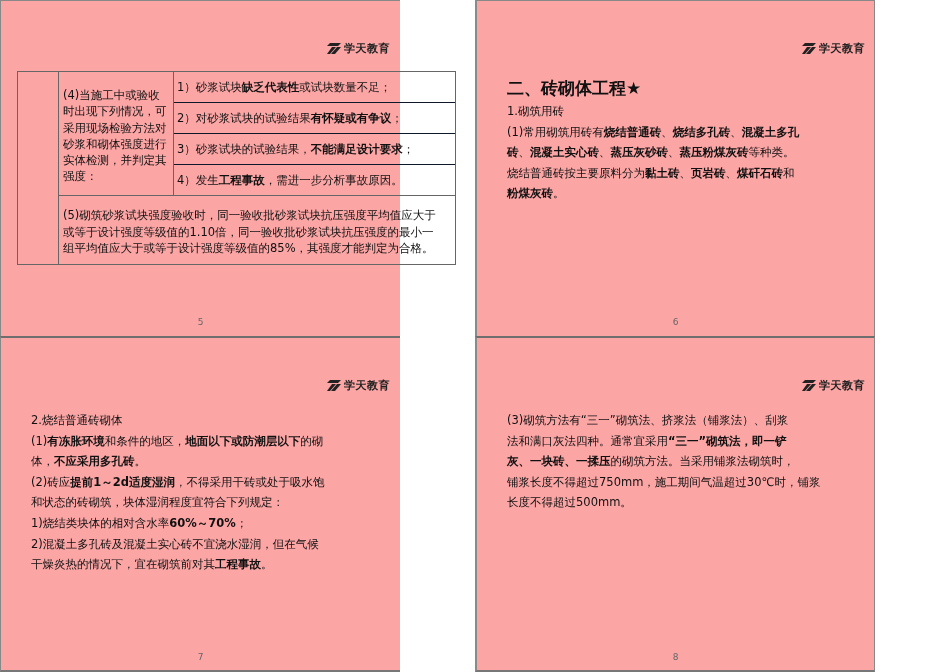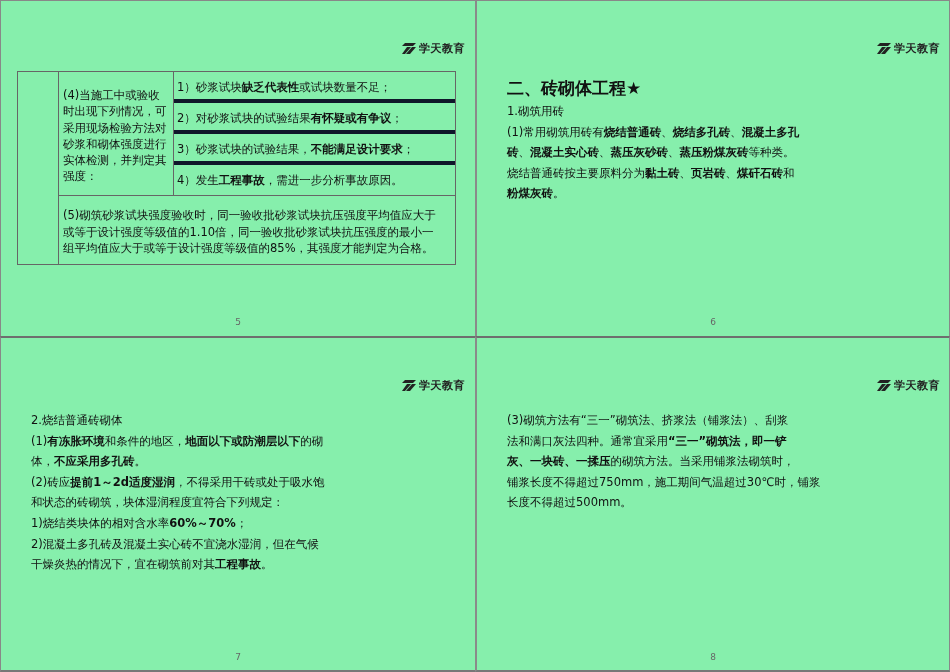--- a/index.html
+++ b/index.html
@@ -1,39 +1,39 @@
 <!DOCTYPE html>
 <html><head>
 <meta charset="utf-8">
 <style>
   html, body { margin: 0; padding: 0; }
   body {
     width: 950px; height: 672px; background: #ffffff; position: relative; overflow: hidden;
     font-family: "DejaVu Sans", "Liberation Sans", sans-serif; color: #111;
   }
-  .page { position: absolute; width: 475px; height: 336px; background: #86efac; box-sizing: border-box; }
+  .page { position: absolute; width: 400px; height: 336px; background: #fca5a5; box-sizing: border-box; }
   .p5 { left: 0; top: 0; border-left: 1px solid #888; border-top: 1px solid #888; }
   .p6 { left: 475px; top: 0; border-left: 2px solid #8a8a8a; border-top: 1px solid #888; border-right: 1px solid #888; }
   .p7 { left: 0; top: 336px; border-left: 1px solid #888; border-top: 2px solid #6e6e6e; border-bottom: 2px solid #777; }
   .p8 { left: 475px; top: 336px; border-left: 2px solid #8a8a8a; border-top: 2px solid #6e6e6e; border-right: 1px solid #888; border-bottom: 2px solid #777; }
 
   .logo { position: absolute; right: 10px; top: 40px; display: flex; align-items: center; gap: 3px; }
   .p6 .logo, .p8 .logo { right: 9px; }
   .logo-icon { width: 14px; height: 11px; display: inline-block; }
   .logo-text { font-size: 11px; font-weight: bold; color: #222; letter-spacing: 0.5px; }
 
   .pagenum { position: absolute; bottom: 8px; left: 0; right: 0; text-align: center; font-size: 9px; color: #666; }
   .p5 .pagenum, .p6 .pagenum { bottom: 9px; }
 
   
   .tbl { position: absolute; left: 16px; top: 70px; width: 439px; height: 194px; border: 1px solid #666; box-sizing: border-box; }
   .col1 { position: absolute; left: 0; top: 0; width: 41px; height: 100%; border-right: 1px solid #666; box-sizing: border-box; }
   .col2 { position: absolute; left: 41px; top: 0; width: 115px; height: 124px; border-right: 1px solid #666; border-bottom: 1px solid #666; box-sizing: border-box; padding: 15px 4px 0 4px; font-size: 11.5px; line-height: 16.3px; }
   .col3 { position: absolute; left: 156px; top: 0; width: 281px; height: 124px; }
-  .col3 .row { height: 31px; border-bottom: 4px solid #0f172a; box-sizing: border-box; padding-left: 3px; font-size: 11.5px; line-height: 30px; white-space: nowrap; }
+  .col3 .row { height: 31px; border-bottom: 1px solid #0f172a; box-sizing: border-box; padding-left: 3px; font-size: 11.5px; line-height: 30px; white-space: nowrap; }
   .col3 .row:last-child { border-bottom: 1px solid #666; }
   .merged { position: absolute; left: 41px; top: 124px; width: 396px; height: 68px; padding: 11px 4px 0 4px; box-sizing: border-box; font-size: 11.5px; line-height: 16.5px; }
 
   .content { position: absolute; left: 30px; font-size: 11.5px; line-height: 20.5px; }
   .p6 .content { top: 100px; }
   .p7 .content { top: 72px; line-height: 20.6px; }
   .p8 .content { top: 72px; line-height: 20.6px; }
   .heading { position: absolute; left: 30px; top: 76px; font-size: 17px; font-weight: bold; }
   .line { display: block; white-space: nowrap; }
   b { font-weight: bold; }

